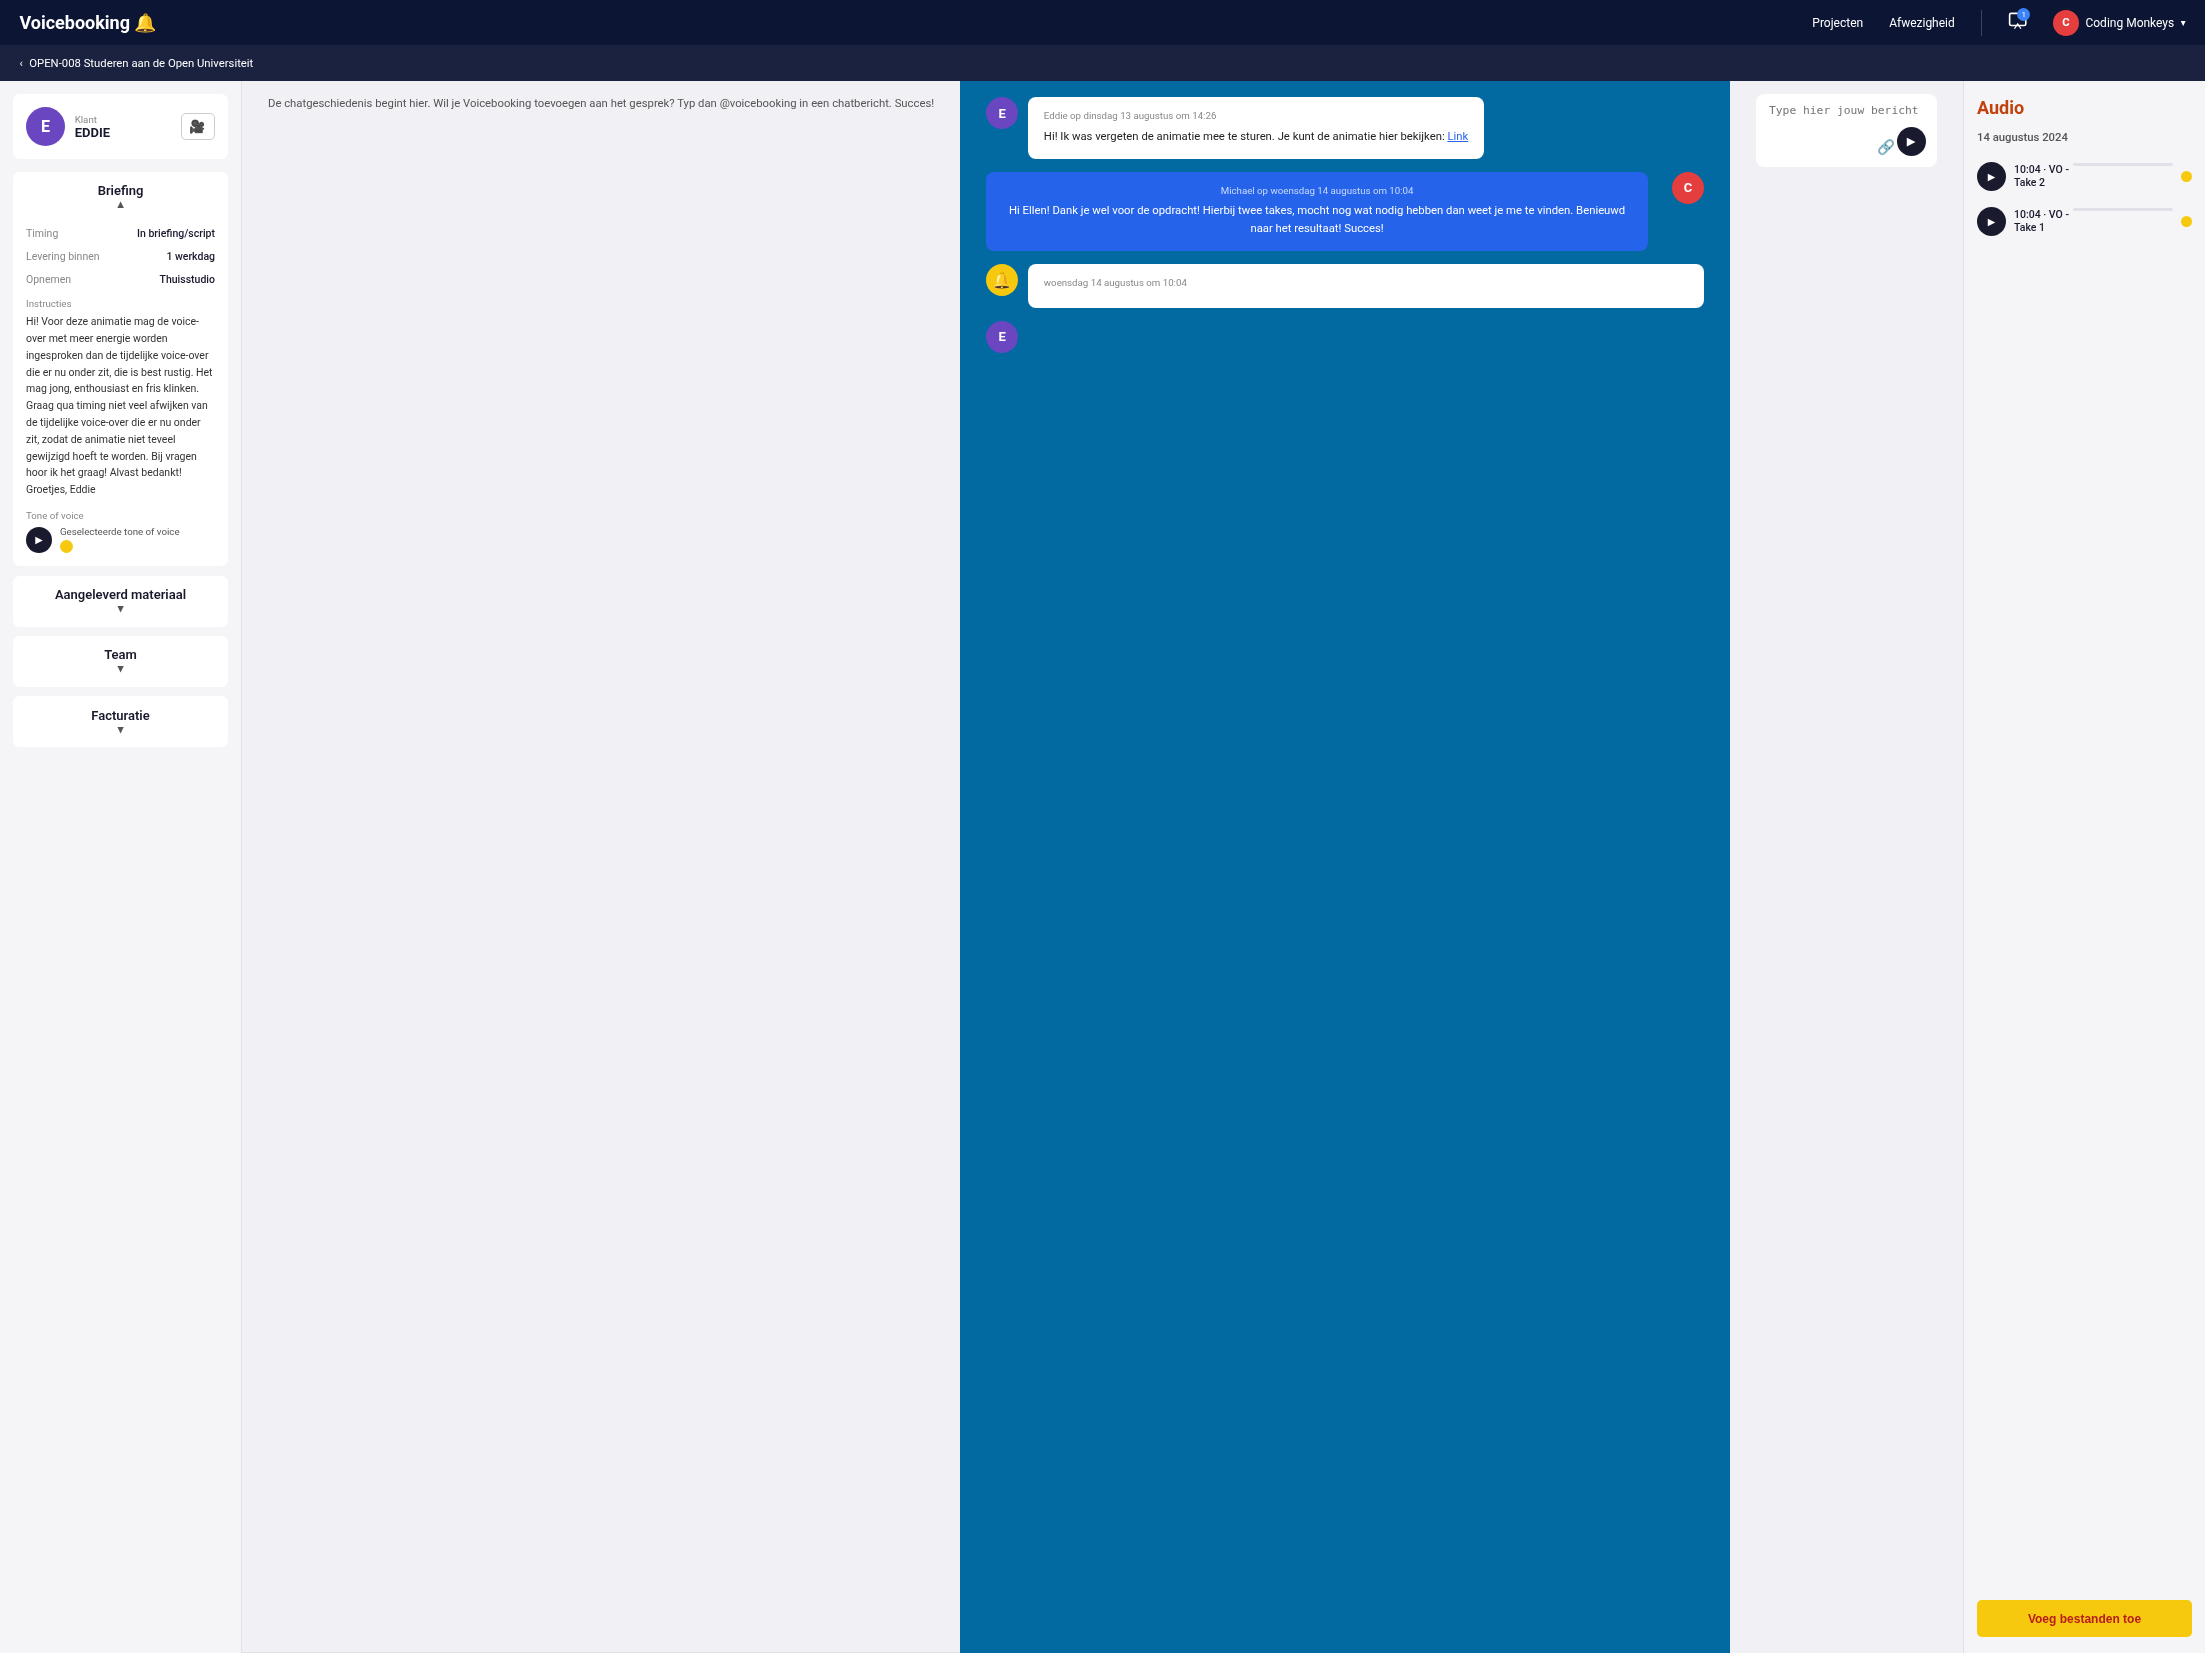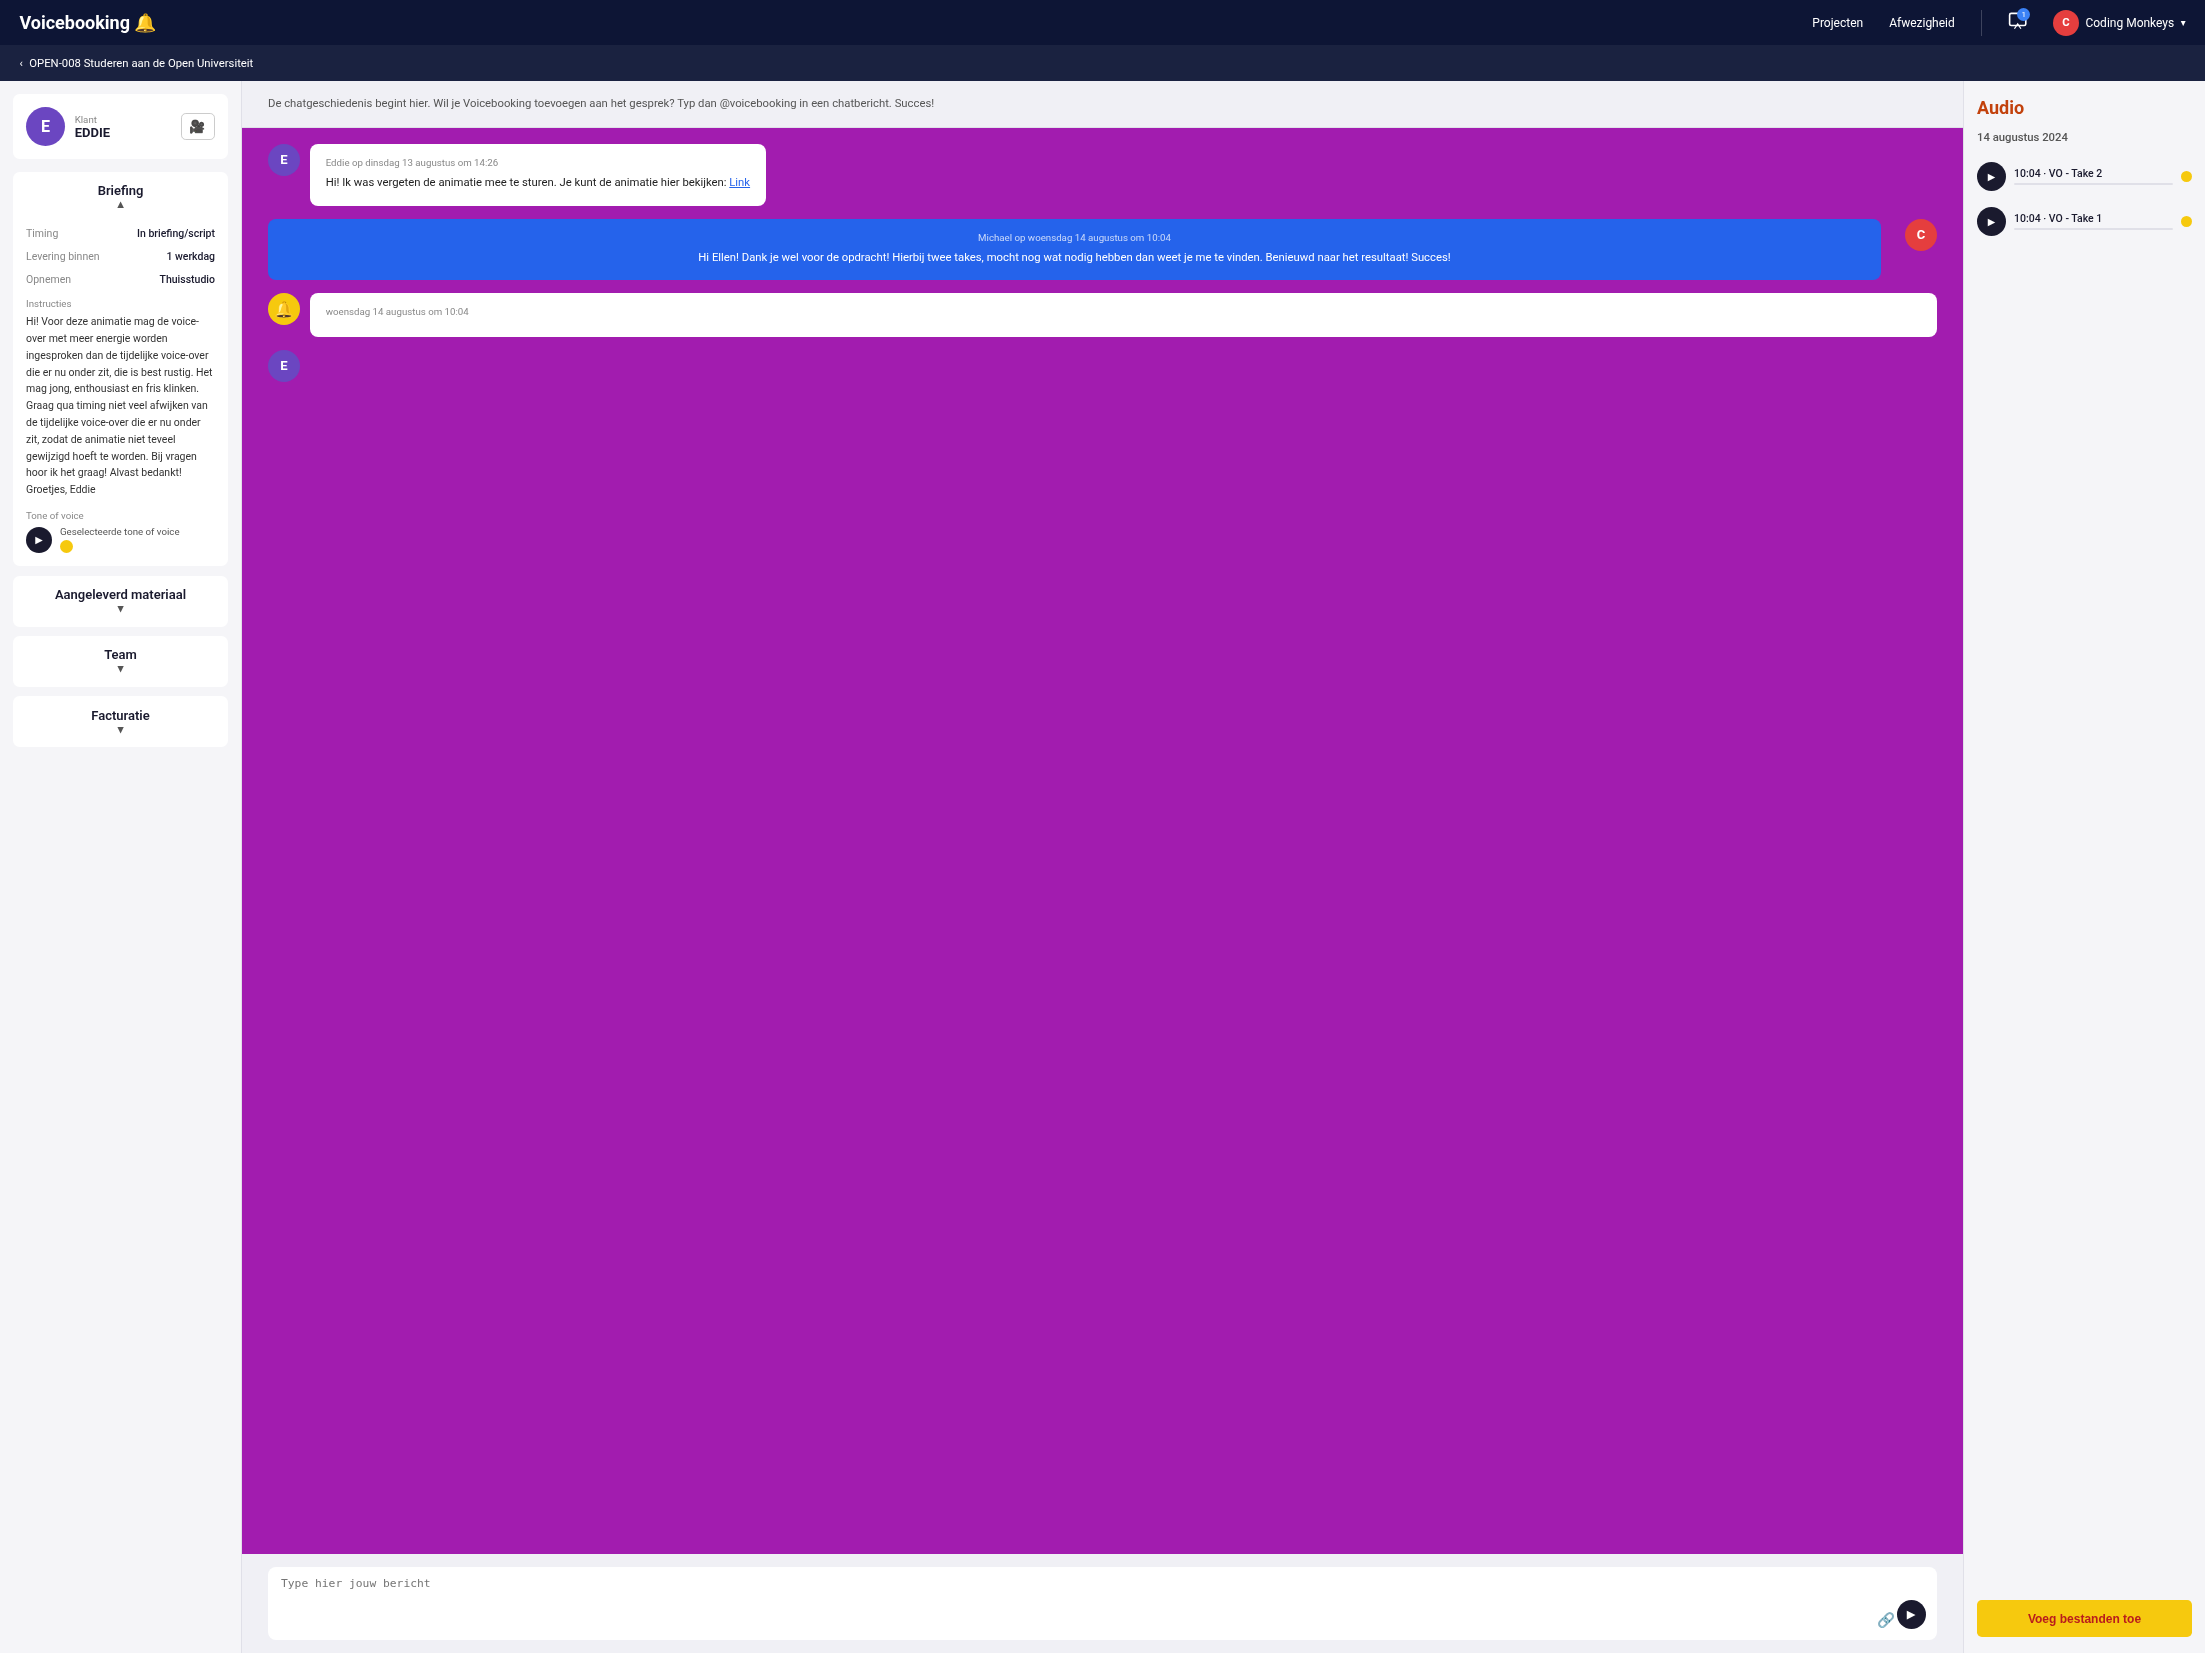--- a/index.html
+++ b/index.html
@@ -255,22 +255,22 @@
       width: 13px;
       height: 13px;
       border-radius: 50%;
       background: #f6c90e;
     }
 
     
     .chat-area {
       flex: 1;
       display: flex;
-      flex-direction: column;
-      background: #a21caf;
+      flex-direction: row;
+      background: #0369a1;
       overflow: hidden;
     }
     .chat-info-banner {
       padding: 14.5px 26px;
       font-size: 11.3px;
       color: #555;
       background: #f0f0f5;
       border-bottom: 0.8px solid #e0e0e8;
       line-height: 1.5;
     }
@@ -439,21 +439,21 @@
       display: flex;
       align-items: center;
       justify-content: center;
       cursor: pointer;
       color: white;
       font-size: 9.7px;
       flex-shrink: 0;
     }
     .track-info {
       display: flex;
-      flex-direction: column;
+      flex-direction: row;
       gap: 3.2px;
       flex: 1;
     }
     .track-name {
       font-size: 10.5px;
       color: #1a1a2e;
       font-weight: 500;
     }
     .track-bar {
       height: 2.4px;

